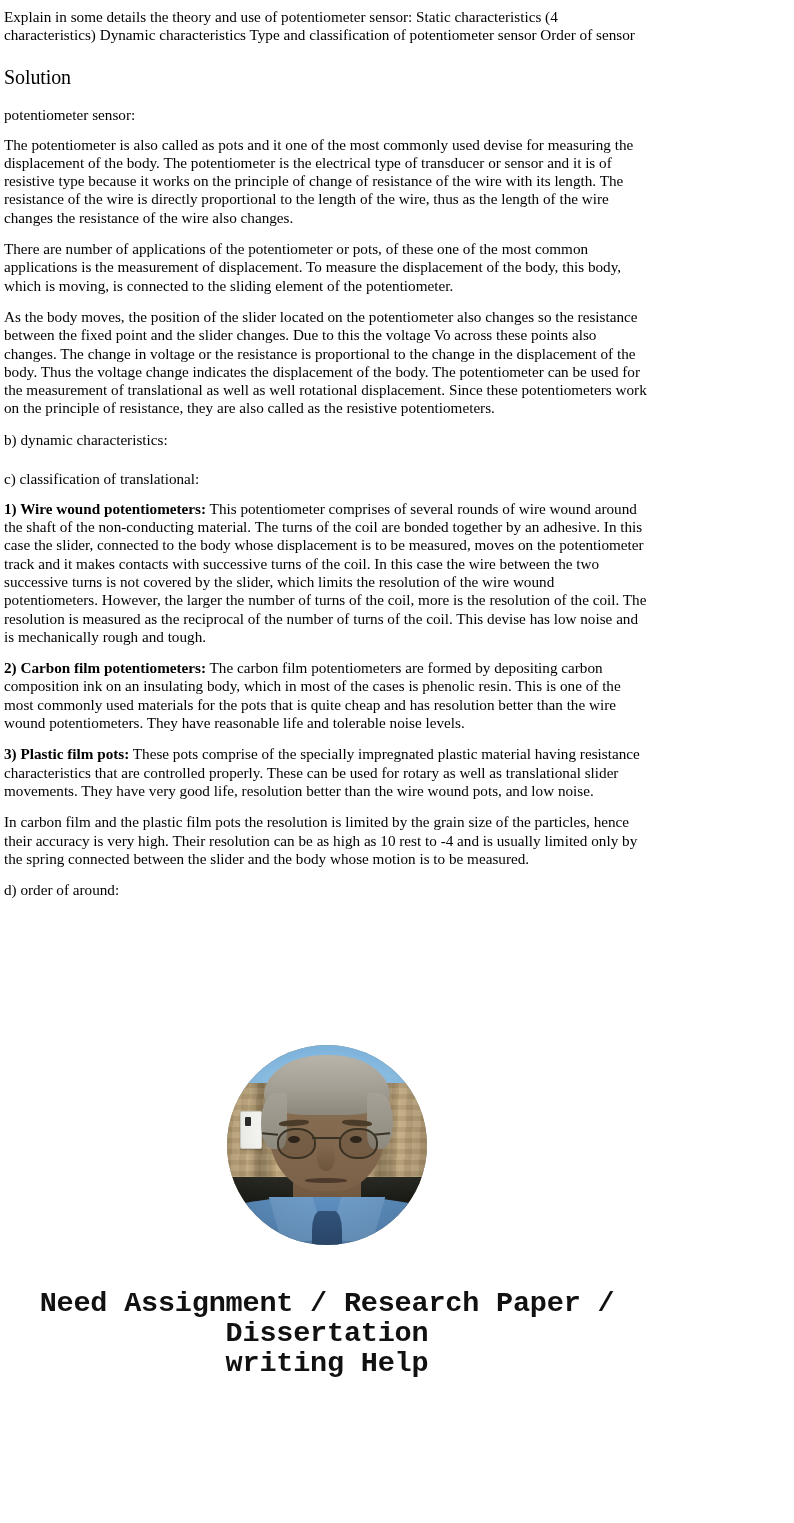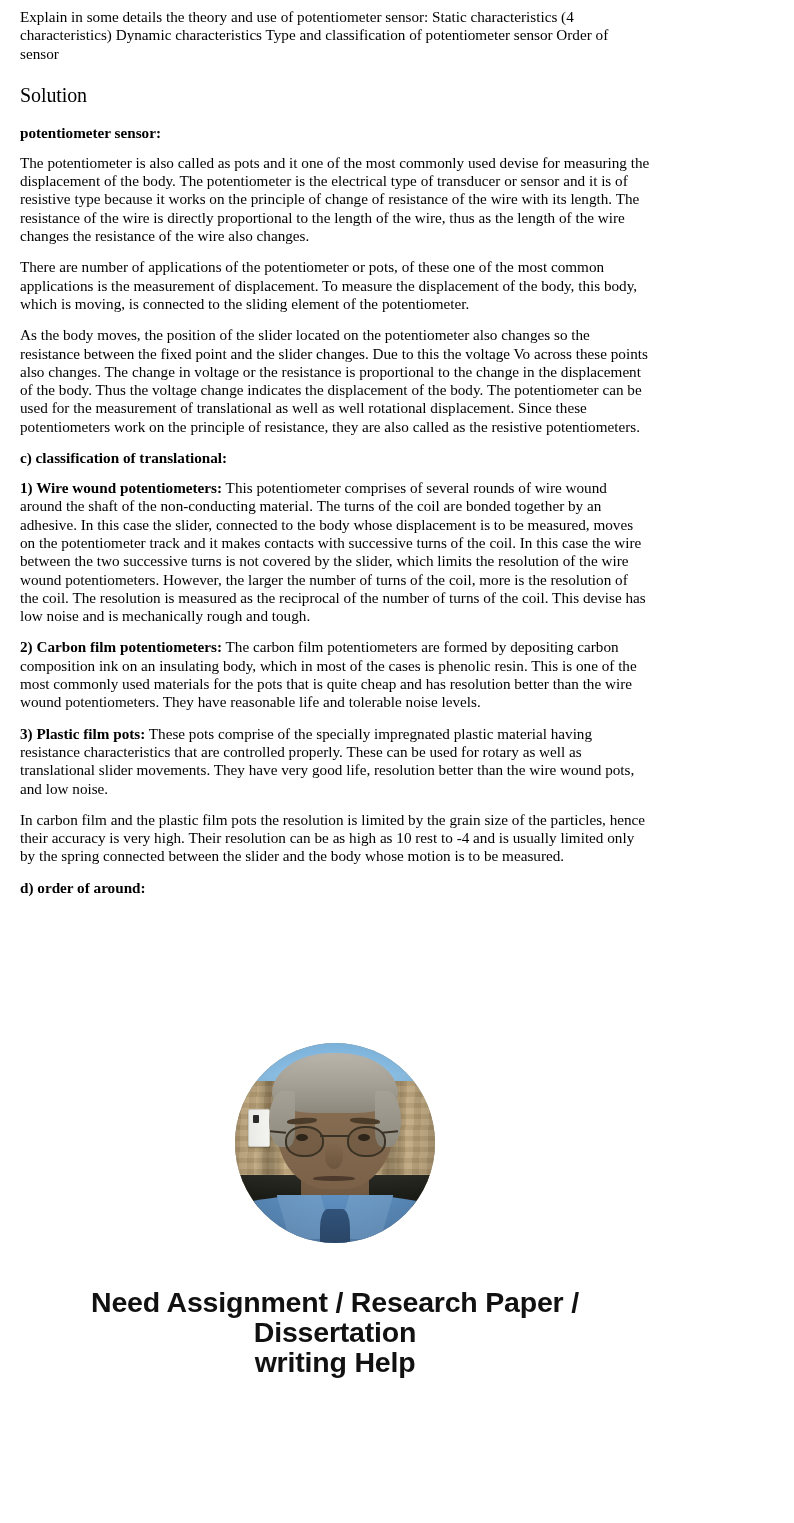--- a/index.html
+++ b/index.html
@@ -11,41 +11,41 @@
   body {
     width: 794px;
     min-height: 1523px;
     font-family: "Liberation Serif", "DejaVu Serif", serif;
     color: #000000;
     -webkit-font-smoothing: antialiased;
   }
   .page {
     width: 658px;
     box-sizing: border-box;
-    padding: 8px 8px 0 20px;
+    padding: 8px 8px 0 4px;
     position: relative;
   }
   p.para {
     font-size: 15.2px;
     line-height: 18.3px;
     margin: 0 0 13px 0;
     text-align: left;
     color: #000;
   }
   h2.solution {
     font-size: 20px;
     line-height: 22px;
     font-weight: normal;
     margin: 21px 0 18px 0;
     letter-spacing: -0.1px;
   }
   p.subhead {
     font-size: 15.2px;
     line-height: 18px;
-    font-weight: bold;
+    font-weight: normal;
     margin: 0 0 12px 0;
   }
   p.spaced-head {
     margin-bottom: 21px;
   }
   .lead {
     font-weight: bold;
   }
   
   .photo-wrap {
@@ -194,21 +194,21 @@
     background: #4e3a2c; border-radius: 44%;
   }
   .av-shadow {
     left: 0; top: 0; width: 100%; height: 100%;
     background: radial-gradient(circle at 50% 42%, rgba(0,0,0,0) 45%, rgba(0,0,0,0.18) 100%);
   }
   
   .footer {
     margin-top: 44px;
     text-align: center;
-    font-family: Liberation Sans, sans-serif;
+    font-family: Liberation Mono, monospace;
     font-weight: bold;
     font-size: 28.5px;
     line-height: 30px;
     letter-spacing: -0.2px;
     color: #111;
     padding-bottom: 24px;
   }
   .footer .fl { display: block; }
 </style>
 </head>
@@ -223,20 +223,21 @@
   <p class="subhead">potentiometer sensor:</p>
 
   <p class="para">The potentiometer is also called as pots and it one of the most commonly used devise for measuring the displacement of the body. The potentiometer is the electrical type of transducer or sensor and it is of resistive type because it works on the principle of change of resistance of the wire with its length. The resistance of the wire is directly proportional to the length of the wire, thus as the length of the wire changes the resistance of the wire also changes.</p>
 
   <p class="para">There are number of applications of the potentiometer or pots, of these one of the most common applications is the measurement of displacement. To measure the displacement of the body, this body, which is moving, is connected to the sliding element of the potentiometer.</p>
 
   <p class="para">As the body moves, the position of the slider located on the potentiometer also changes so the resistance between the fixed point and the slider changes. Due to this the voltage Vo across these points also changes. The change in voltage or the resistance is proportional to the change in the displacement of the body. Thus the voltage change indicates the displacement of the body. The potentiometer can be used for the measurement of translational as well as well rotational displacement. Since these potentiometers work on the principle of resistance, they are also called as the resistive potentiometers.</p>
 
 
 
+  <p class="subhead spaced-head">b) dynamic characteristics:</p>
 
   <p class="subhead">c) classification of translational:</p>
 
 
   <p class="para"><span class="lead">1) Wire wound potentiometers:</span><span> This potentiometer comprises of several rounds of wire wound around the shaft of the non-conducting material. The turns of the coil are bonded together by an adhesive. In this case the slider, connected to the body whose displacement is to be measured, moves on the potentiometer track and it makes contacts with successive turns of the coil. In this case the wire between the two successive turns is not covered by the slider, which limits the resolution of the wire wound potentiometers. However, the larger the number of turns of the coil, more is the resolution of the coil. The resolution is measured as the reciprocal of the number of turns of the coil. This devise has low noise and is mechanically rough and tough.</span></p>
 
   <p class="para"><span class="lead">2) Carbon film potentiometers:</span><span> The carbon film potentiometers are formed by depositing carbon composition ink on an insulating body, which in most of the cases is phenolic resin. This is one of the most commonly used materials for the pots that is quite cheap and has resolution better than the wire wound potentiometers. They have reasonable life and tolerable noise levels.</span></p>
 
   <p class="para"><span class="lead">3) Plastic film pots:</span><span> These pots comprise of the specially impregnated plastic material having resistance characteristics that are controlled properly. These can be used for rotary as well as translational slider movements. They have very good life, resolution better than the wire wound pots, and low noise.</span></p>
 

